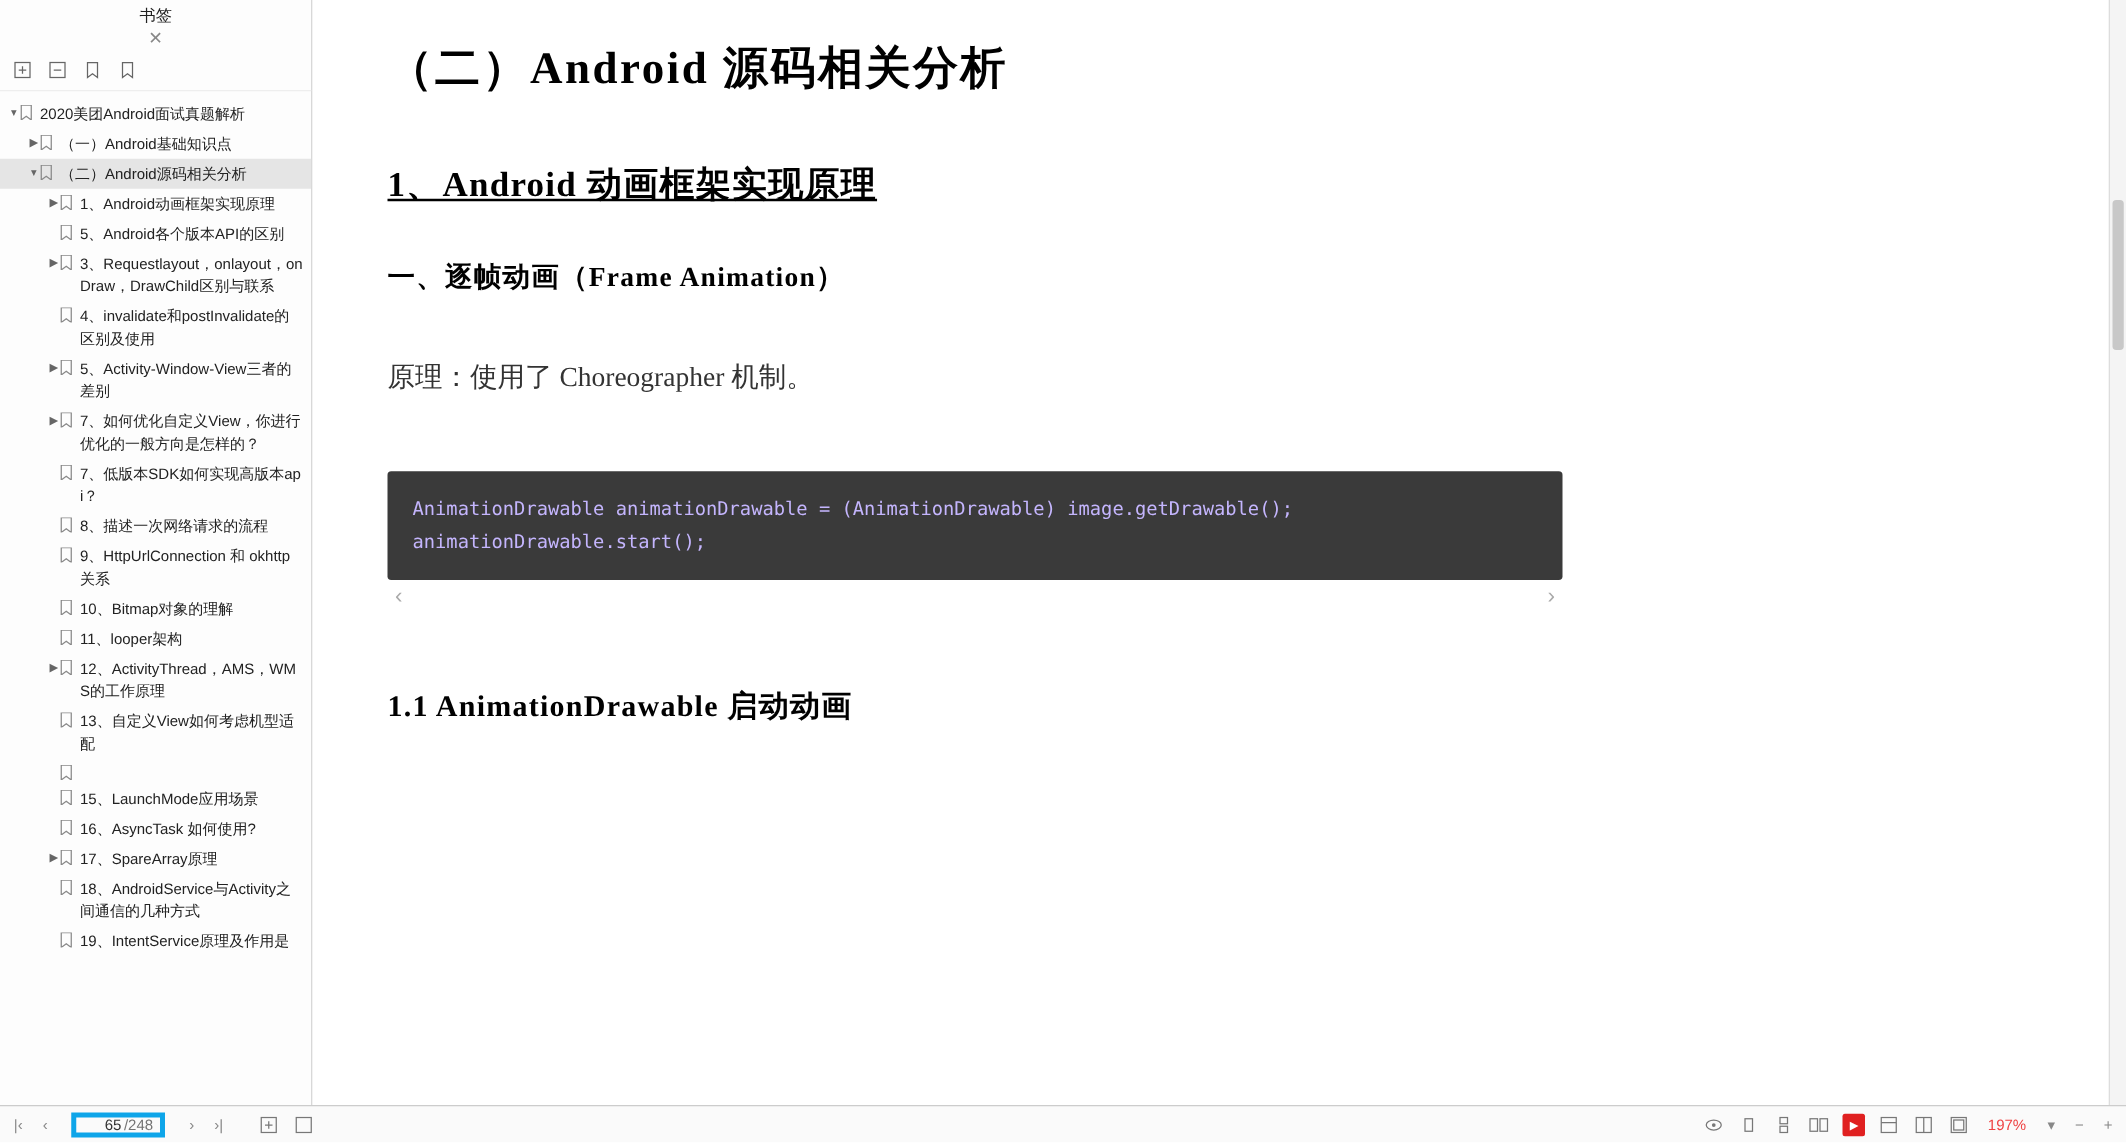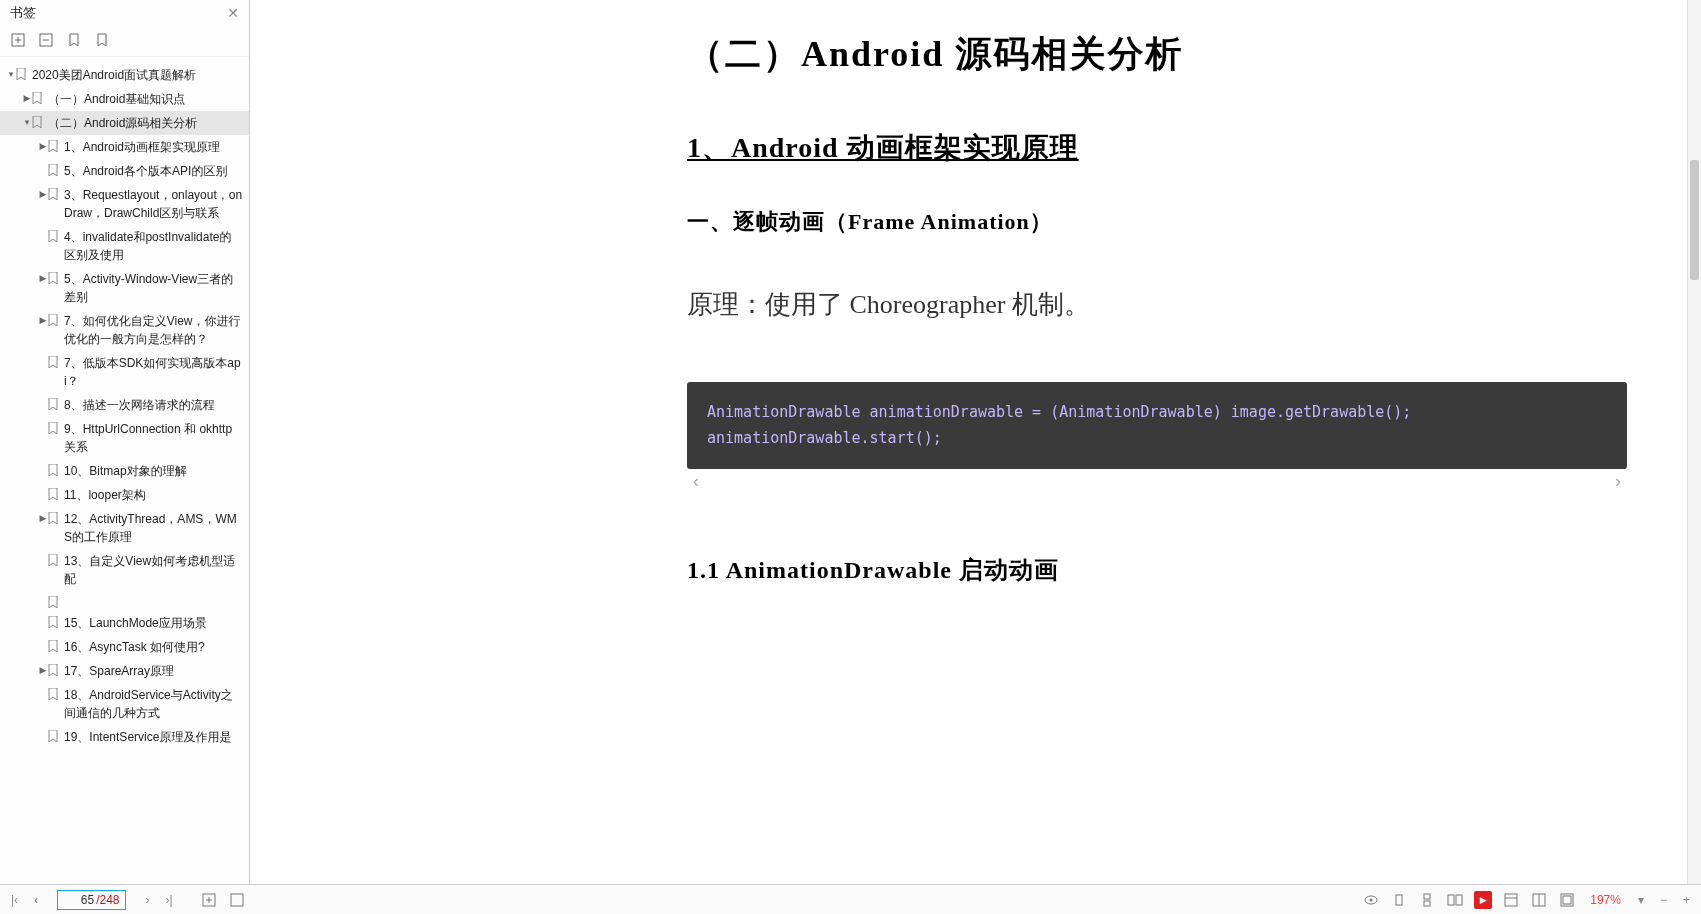--- a/index.html
+++ b/index.html
@@ -1,47 +1,47 @@
 <!DOCTYPE html>
 <html><head>
 <meta charset="utf-8">
 <style>
 * { margin:0; padding:0; box-sizing:border-box; }
 html,body { width:100%; height:100%; font-family:"Microsoft YaHei","SimSun",sans-serif; background:#fff; overflow:hidden; }
 .app { display:flex; flex-direction:column; height:100vh; }
 .main { flex:1; display:flex; overflow:hidden; }
 .sidebar { width:250px; border-right:1px solid #ccc; display:flex; flex-direction:column; background:#fdfdfd; }
-.sb-header { display:flex; align-items:center; justify-content:space-between; padding:4px 10px; font-size:13px; color:#222; }
+.sb-header { display:flex; align-items:center; justify-content:space-between; padding:4px 10px; font-size:13px; color:#222;flex-direction:column; }
 .sb-close { cursor:pointer; color:#888; font-size:14px; }
 .sb-tools { display:flex; gap:12px; padding:6px 10px 8px 10px; border-bottom:1px solid #eee; }
 .sb-tools .ti { width:16px; height:16px; cursor:pointer; display:flex; align-items:center; justify-content:center; color:#555; }
 .tree { flex:1; overflow-y:auto; font-size:12px; color:#222; padding:6px 0; }
 .node { display:flex; align-items:flex-start; padding:3px 6px 3px 6px; line-height:1.5; cursor:pointer; }
 .node.sel { background:#e5e5e5; }
 .tw { width:10px; flex-shrink:0; font-size:9px; color:#666; text-align:center; margin-top:2px; }
 .bi { width:12px; flex-shrink:0; margin-right:4px; margin-top:2px; }
 .bi svg { width:10px; height:12px; display:block; }
 .lbl { flex:1; word-break:break-all; }
 .d0 { padding-left:6px; } .d1 { padding-left:22px; } .d2 { padding-left:38px; }
-.content { flex:1; overflow-y:auto; background:#fff; display:flex; justify-content:flex-end; }
+.content { flex:1; overflow-y:auto; background:#fff; display:flex; justify-content:flex-start; }
 .page { width:100%; max-width:1060px; padding:20px 60px 40px 60px; }
 .h-main { font-size:36px; font-weight:bold; margin:10px 0 50px 0; letter-spacing:2px; font-family:"SimSun",serif; }
 .h-sub { font-size:28px; font-weight:bold; margin:26px 0 40px 0; letter-spacing:1px; font-family:"SimSun",serif;text-decoration:underline; }
 .h-sec { font-size:22px; font-weight:bold; margin:18px 0 50px 0; letter-spacing:1px; font-family:"SimSun",serif; }
-.para { font-size:26px; color:#333; margin-bottom:60px; font-family:"SimSun",serif; }
+.para { font-size:22px; color:#333; margin-bottom:60px; font-family:"SimSun",serif; }
 .code-wrap { position:relative; margin-bottom:60px; }
 .code { background:#3a3a3a; color:#c4b5fd; padding:18px 20px; border-radius:3px; font-family:Consolas,monospace; font-size:15px; line-height:1.7; white-space:pre; overflow:hidden; }
 .code-nav { display:flex; justify-content:space-between; padding:2px 6px; font-size:18px; color:#aaa; }
 .h-sub2 { font-size:24px; font-weight:bold; letter-spacing:1px; font-family:"SimSun",serif; }
 .statusbar { height:30px; border-top:1px solid #ccc; display:flex; align-items:center; padding:0 8px; font-size:12px; color:#555; background:#fafafa; }
 .nav-grp { display:flex; align-items:center; gap:10px; }
 .nav-btn { cursor:pointer; color:#888; font-size:12px; padding:2px 3px; }
-.page-box { display:flex; align-items:center; border:1px solid #0ea5e9; height:20px; margin:0 6px; padding:0 6px; }
+.page-box { display:flex; align-items:center; border:4px solid #0ea5e9; height:20px; margin:0 6px; padding:0 6px; }
 .page-cur { width:30px; text-align:right; color:#333; }
-.page-tot { color:#b91c1c; margin-left:2px; }
+.page-tot { color:#737373; margin-left:2px; }
 .sb-right { margin-left:auto; display:flex; align-items:center; gap:10px; }
 .sb-ico { cursor:pointer; color:#666; display:flex; align-items:center; justify-content:center; width:18px; height:18px; }
 .red-sq { background:#e02020; color:#fff; width:18px; height:18px; display:flex; align-items:center; justify-content:center; border-radius:2px; font-size:9px; }
 .zoom { font-size:12px; color:#ef4444; margin:0 4px; }
 .scrollbar-v { width:14px; background:#f4f4f4; border-left:1px solid #ddd; position:relative; }
 .scrollbar-v .thumb { position:absolute; left:2px; right:2px; top:160px; height:120px; background:#c8c8c8; border-radius:3px; }
 </style>
 </head>
 <body>
 

